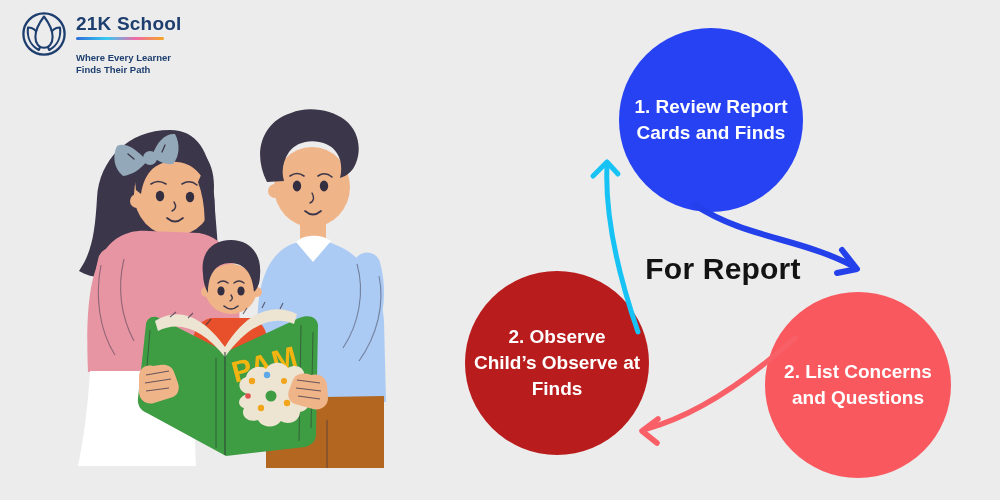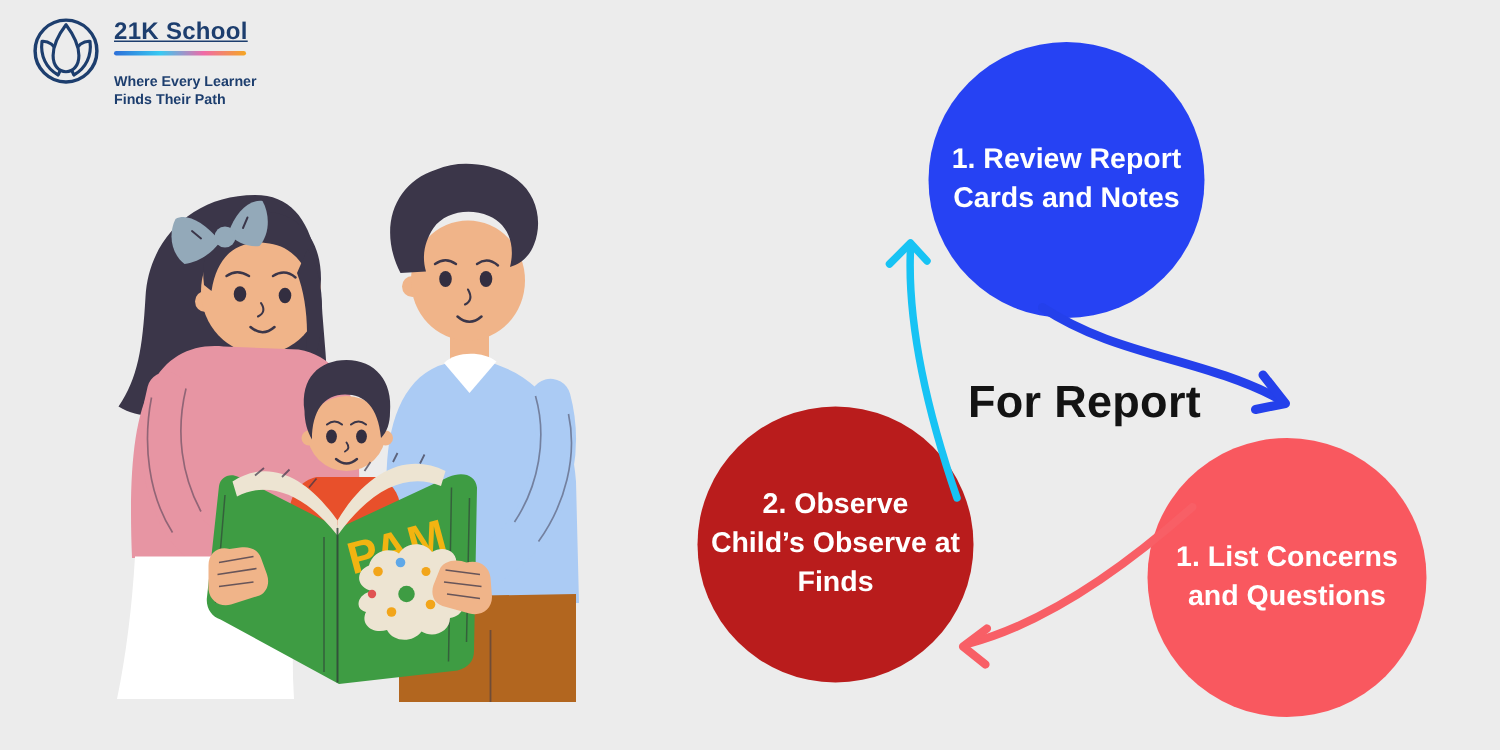--- a/index.html
+++ b/index.html
@@ -3,21 +3,21 @@
 <meta charset="utf-8">
 <style>
   html,body{margin:0;padding:0;}
   body{width:1000px;height:500px;font-family:"Liberation Sans",sans-serif;}
   .canvas{position:relative;width:1000px;height:500px;background:#ECECEC;overflow:hidden;}
 
   
   .logo{position:absolute;left:21px;top:11px;display:flex;align-items:flex-start;}
   .logo-icon{width:46px;height:46px;flex:0 0 auto;}
   .logo-text{margin-left:9px;padding-top:3px;}
-  .logo-title{font-size:16px;font-weight:bold;color:#1D3E6E;letter-spacing:0.2px;line-height:1;text-decoration:underline;}
+  .logo-title{font-size:19px;font-weight:bold;color:#1D3E6E;letter-spacing:0.2px;line-height:1;}
   .logo-gradient{height:2.5px;width:88px;margin:4px 0 4px 0;border-radius:2px;
     background:linear-gradient(90deg,#2D6FD8 0%,#38C9F2 35%,#F06AA7 68%,#F5A623 100%);}
   .logo-tagline{font-size:9.5px;color:#1D3E6E;line-height:1.3;font-weight:bold;margin-top:12px;}
 
   
   .circle{position:absolute;border-radius:50%;display:flex;flex-direction:column;
     align-items:center;justify-content:center;color:#fff;font-weight:bold;
     font-size:19px;line-height:1.38;text-align:center;}
   .circle .ln{white-space:nowrap;}
   .step1{left:619px;top:28px;width:184px;height:184px;background:#2642F3;}
@@ -132,31 +132,31 @@
     <g>
       <path d="M 153 366 C 145 364 139 369 139 377 L 139 393 C 140 401 147 405 154 403 L 173 397 C 178 395 180 389 178 383 L 174 372 C 172 366 166 364 160 365 Z" fill="#F0B489"></path>
       <path d="M 146 375 L 169 371 M 145 383 L 171 379 M 146 391 L 169 388" stroke="#3B3649" stroke-width="1.1" fill="none" opacity="0.75"></path>
       <path d="M 311 375 C 319 373 326 377 327 385 L 328 398 C 328 406 321 411 313 409 L 295 404 C 289 402 287 396 289 390 L 293 380 C 295 374 304 372 311 375 Z" fill="#F0B489"></path>
       <path d="M 320 383 L 297 380 M 321 391 L 296 388 M 320 399 L 298 396" stroke="#3B3649" stroke-width="1.1" fill="none" opacity="0.75"></path>
     </g>
   </svg>
 
   <div class="circle step1">
     <div class="ln">1. Review Report</div>
-    <div class="ln">Cards and Notes</div>
+    <div class="ln">Cards and Finds</div>
   </div>
 
   <div class="circle step2">
     <div class="ln">2. Observe</div>
     <div class="ln">Child’s Observe at</div>
     <div class="ln">Finds</div>
   </div>
 
   <div class="circle step3">
-    <div class="ln">1. List Concerns</div>
+    <div class="ln">2. List Concerns</div>
     <div class="ln">and Questions</div>
   </div>
 
   <div class="center-label">For Report</div>
 
   <svg class="arrows" width="1000" height="500" viewBox="0 0 1000 500">
 
     <g stroke="#17C3F4" stroke-width="5" fill="none" stroke-linecap="round" stroke-linejoin="round">
       <path d="M 638 332 Q 604 233 607 166"></path>
       <path d="M 593 176 L 607 162 L 618 174"></path>

